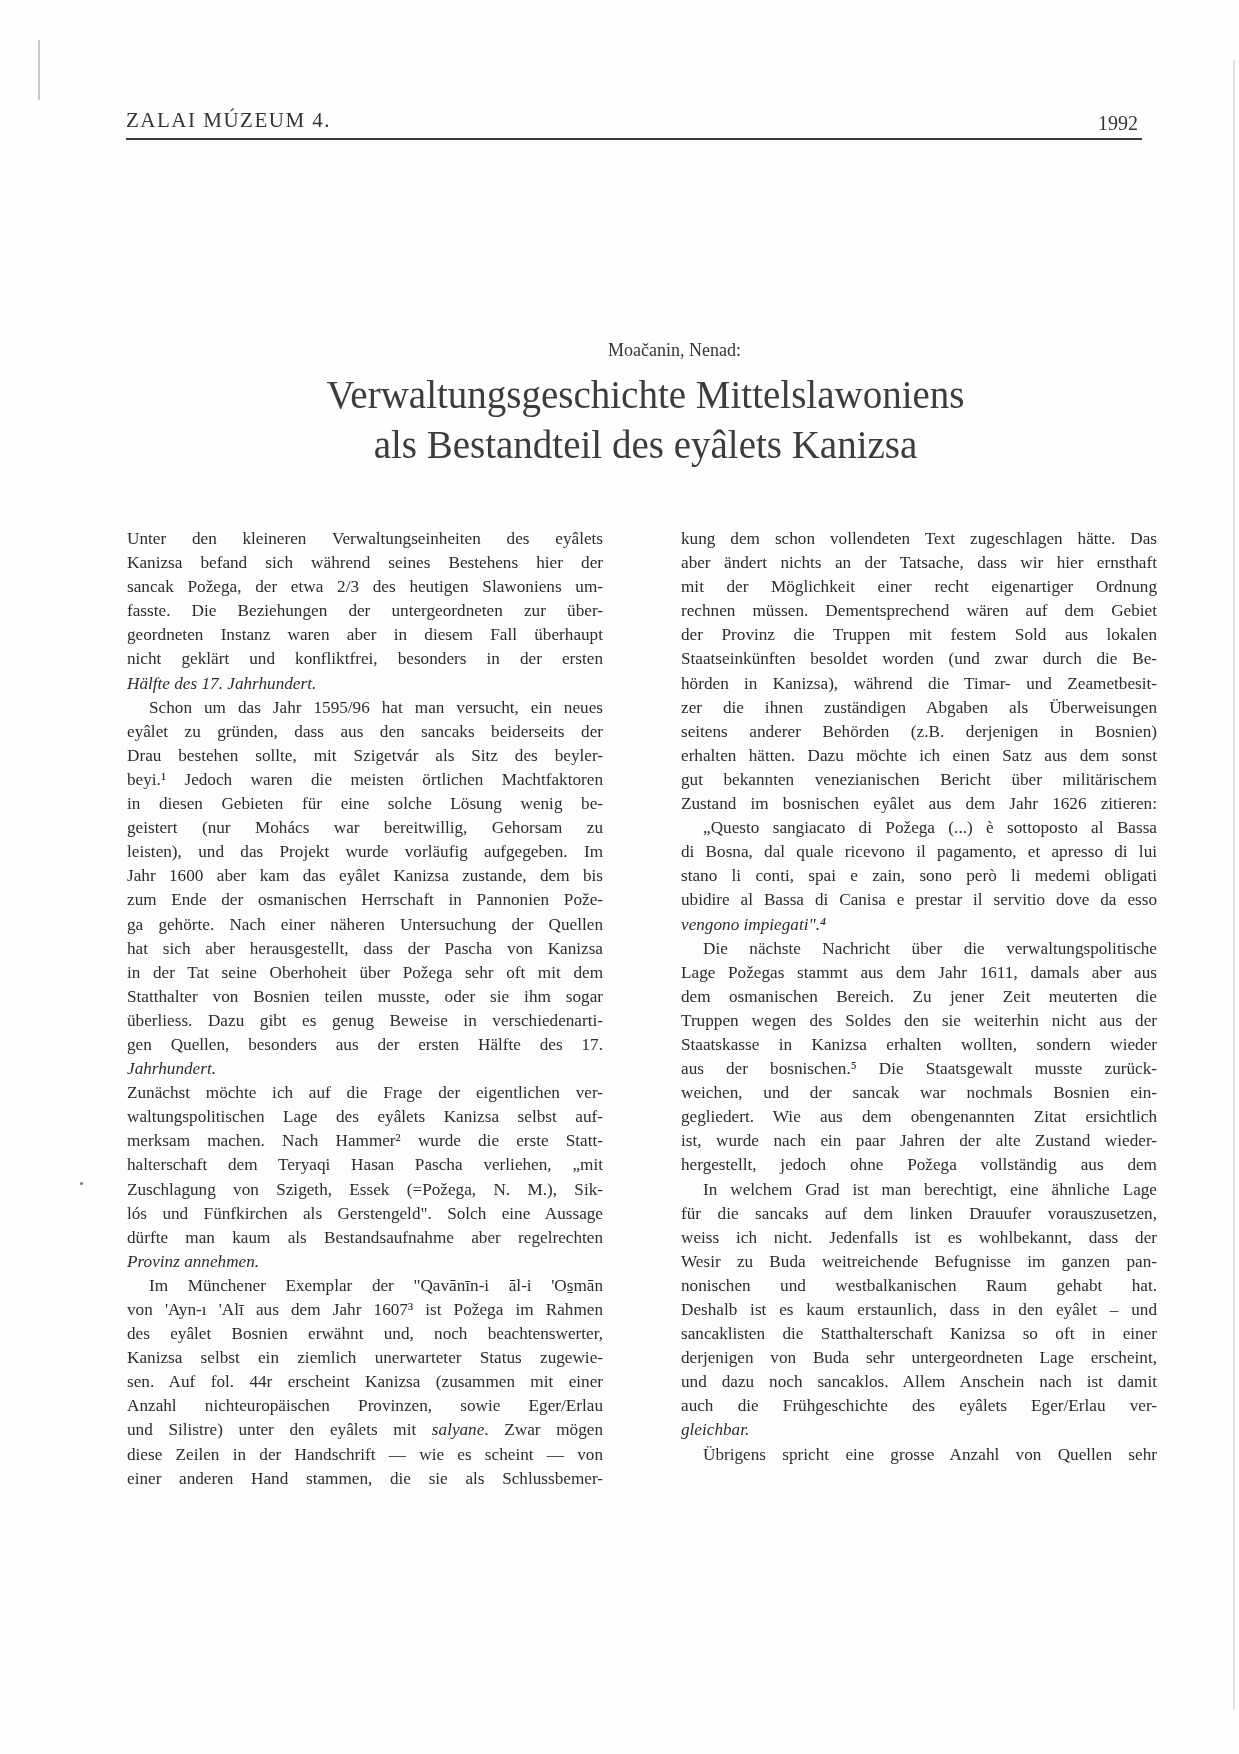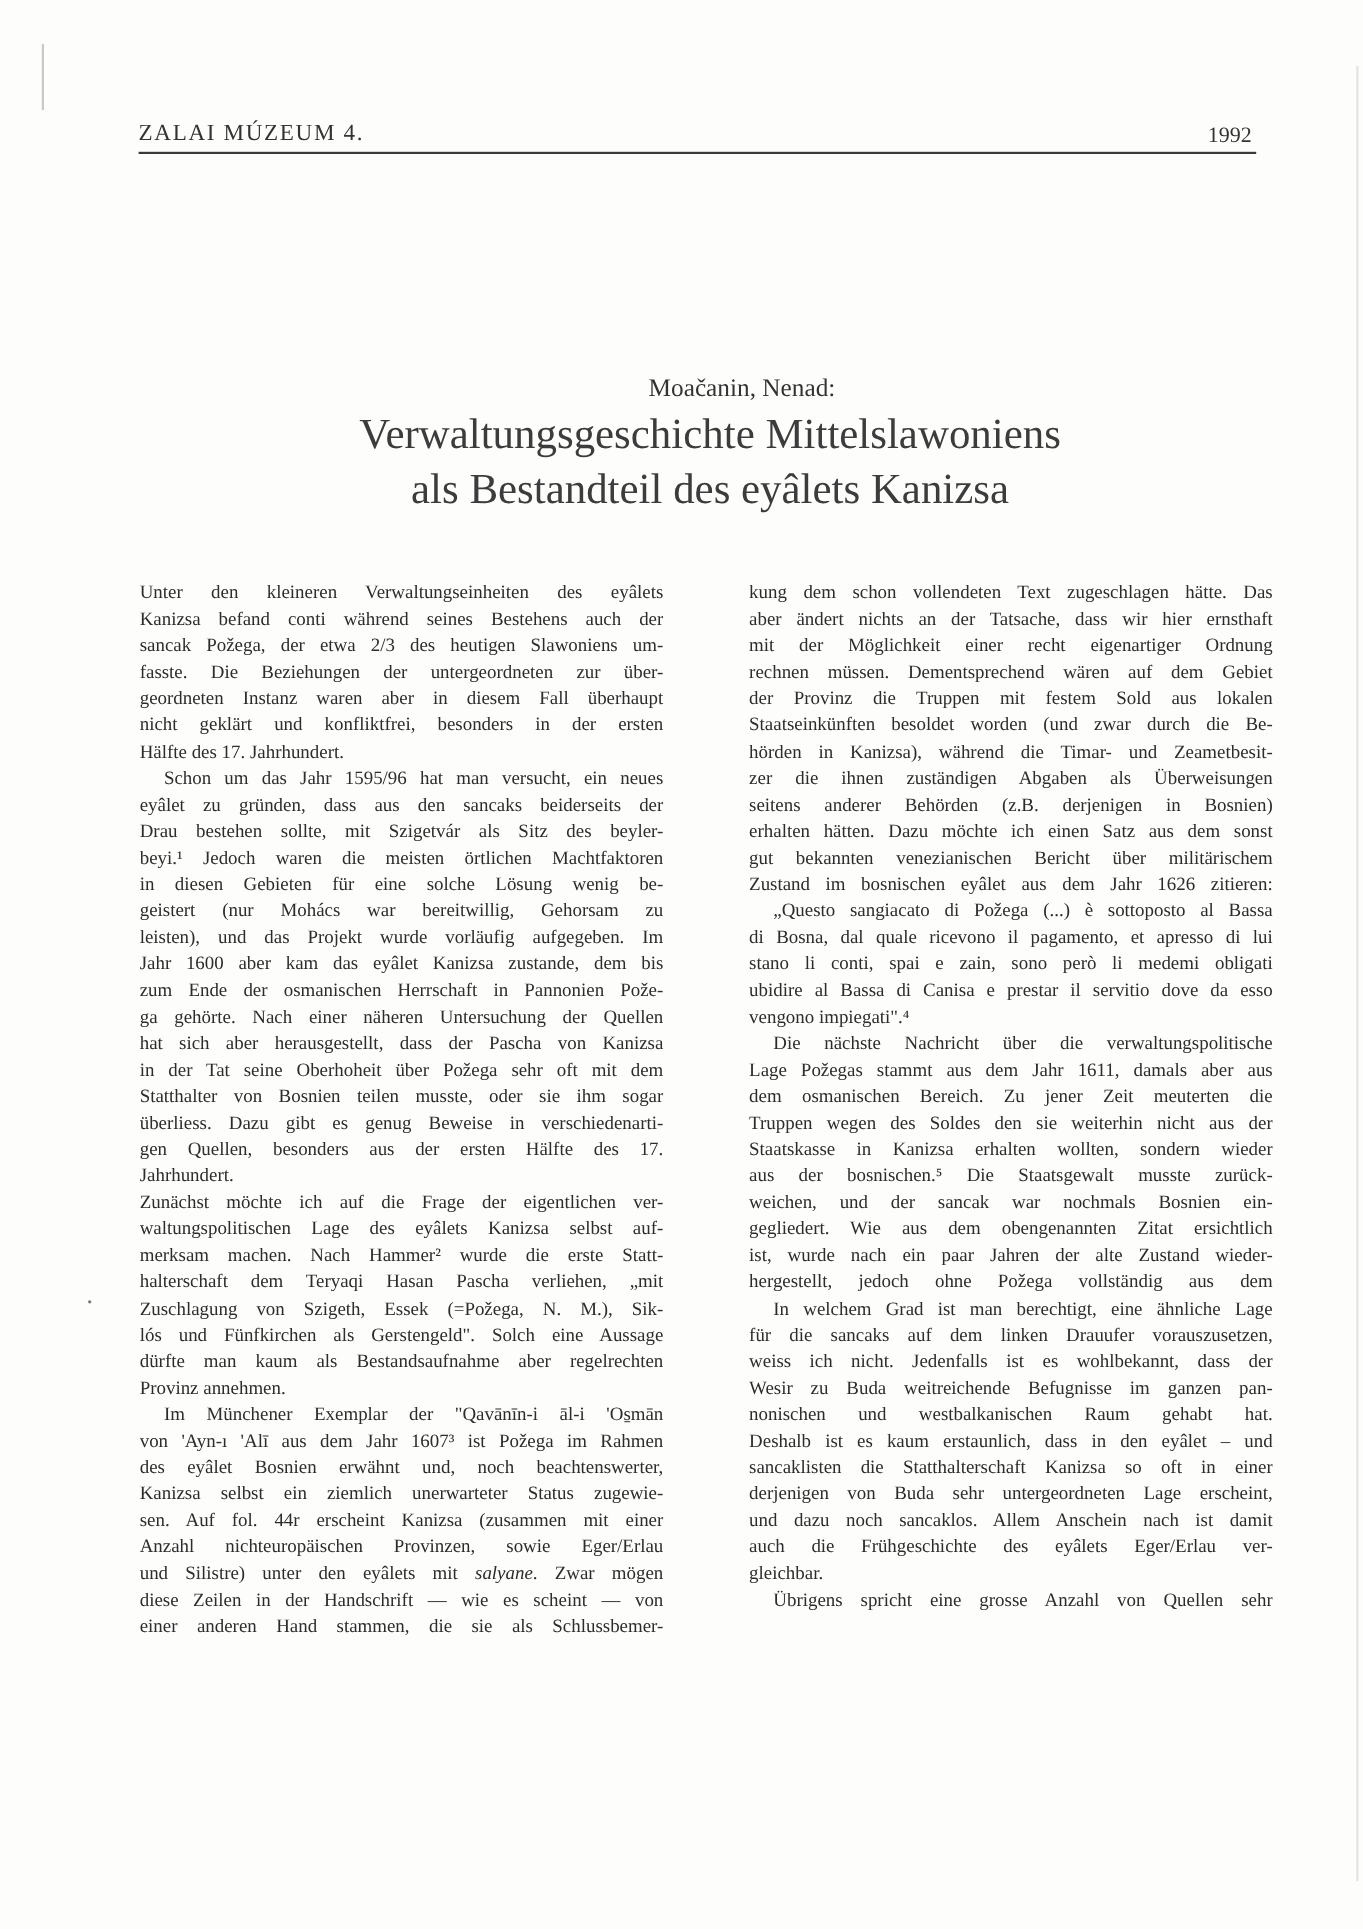--- a/index.html
+++ b/index.html
@@ -6,27 +6,27 @@
   body {
     width:1239px; height:1754px; background:#fdfdfc; position:relative; overflow:hidden;
     font-family:"Liberation Serif","DejaVu Serif",serif; color:#2a2a2a;
   }
   .scan-edge-left { position:absolute; left:38px; top:40px; width:2px; height:60px; background:#c9c9c9; }
   .scan-edge-right { position:absolute; right:4px; top:60px; width:2px; height:1650px; background:#e3e3e3; }
   .header { position:absolute; left:126px; top:108px; width:1016px; height:30px; }
   .journal { position:absolute; left:0; top:0; font-size:21px; letter-spacing:1.5px; color:#333; }
   .year { position:absolute; right:4px; top:4px; font-size:20px; color:#333; }
   .rule { position:absolute; left:126px; top:138px; width:1016px; height:2px; background:#3a3a3a; }
-  .author { position:absolute; left:0; width:1239px; top:340px; text-align:center; font-size:23px; color:#333; padding-left:110px; box-sizing:border-box; }
+  .author { position:absolute; left:0; width:1239px; top:340px; text-align:center; font-size:18px; color:#333; padding-left:110px; box-sizing:border-box; }
   .title { position:absolute; left:0; width:1239px; top:370px; text-align:center; font-size:39px; line-height:50px; color:#3c3c3c; padding-left:52px; box-sizing:border-box; }
   .col { position:absolute; top:527px; width:476px; font-size:17.2px; line-height:24.1px; color:#2c2c2c; }
   .col-left { left:127px; }
   .col-right { left:645px;margin-left:36px; }
   .line { display:block; white-space:nowrap; text-align:justify; text-align-last:justify; height:24.1px; overflow:hidden; }
-  .line.last { text-align-last:left; }
+  .line.last { text-align-last:left;font-style:italic; }
   .line.indent { padding-left:22px; }
   .margin-mark { position:absolute; left:80px; top:1182px; width:3px; height:3px; border-radius:50%; background:#777; }
 </style>
 </head>
 <body>
 
 <div class="scan-edge-left"></div>
 <div class="scan-edge-right"></div>
 
 <div class="header">
@@ -36,21 +36,21 @@
 <div class="rule"></div>
 
 <div class="author">Moačanin, Nenad:</div>
 <div class="title">
   <div>Verwaltungsgeschichte Mittelslawoniens</div>
   <div>als Bestandteil des eyâlets Kanizsa</div>
 </div>
 
 <div class="col col-left" id="col-left">
     <span class="line">Unter den kleineren Verwaltungseinheiten des eyâlets</span>
-    <span class="line">Kanizsa befand conti während seines Bestehens auch der</span>
+    <span class="line">Kanizsa befand sich während seines Bestehens hier der</span>
     <span class="line">sancak Požega, der etwa 2/3 des heutigen Slawoniens um-</span>
     <span class="line">fasste. Die Beziehungen der untergeordneten zur über-</span>
     <span class="line">geordneten Instanz waren aber in diesem Fall überhaupt</span>
     <span class="line">nicht geklärt und konfliktfrei, besonders in der ersten</span>
     <span class="line last">Hälfte des 17. Jahrhundert.</span>
     <span class="line indent">Schon um das Jahr 1595/96 hat man versucht, ein neues</span>
     <span class="line">eyâlet zu gründen, dass aus den sancaks beiderseits der</span>
     <span class="line">Drau bestehen sollte, mit Szigetvár als Sitz des beyler-</span>
     <span class="line">beyi.¹ Jedoch waren die meisten örtlichen Machtfaktoren</span>
     <span class="line">in diesen Gebieten für eine solche Lösung wenig be-</span>

